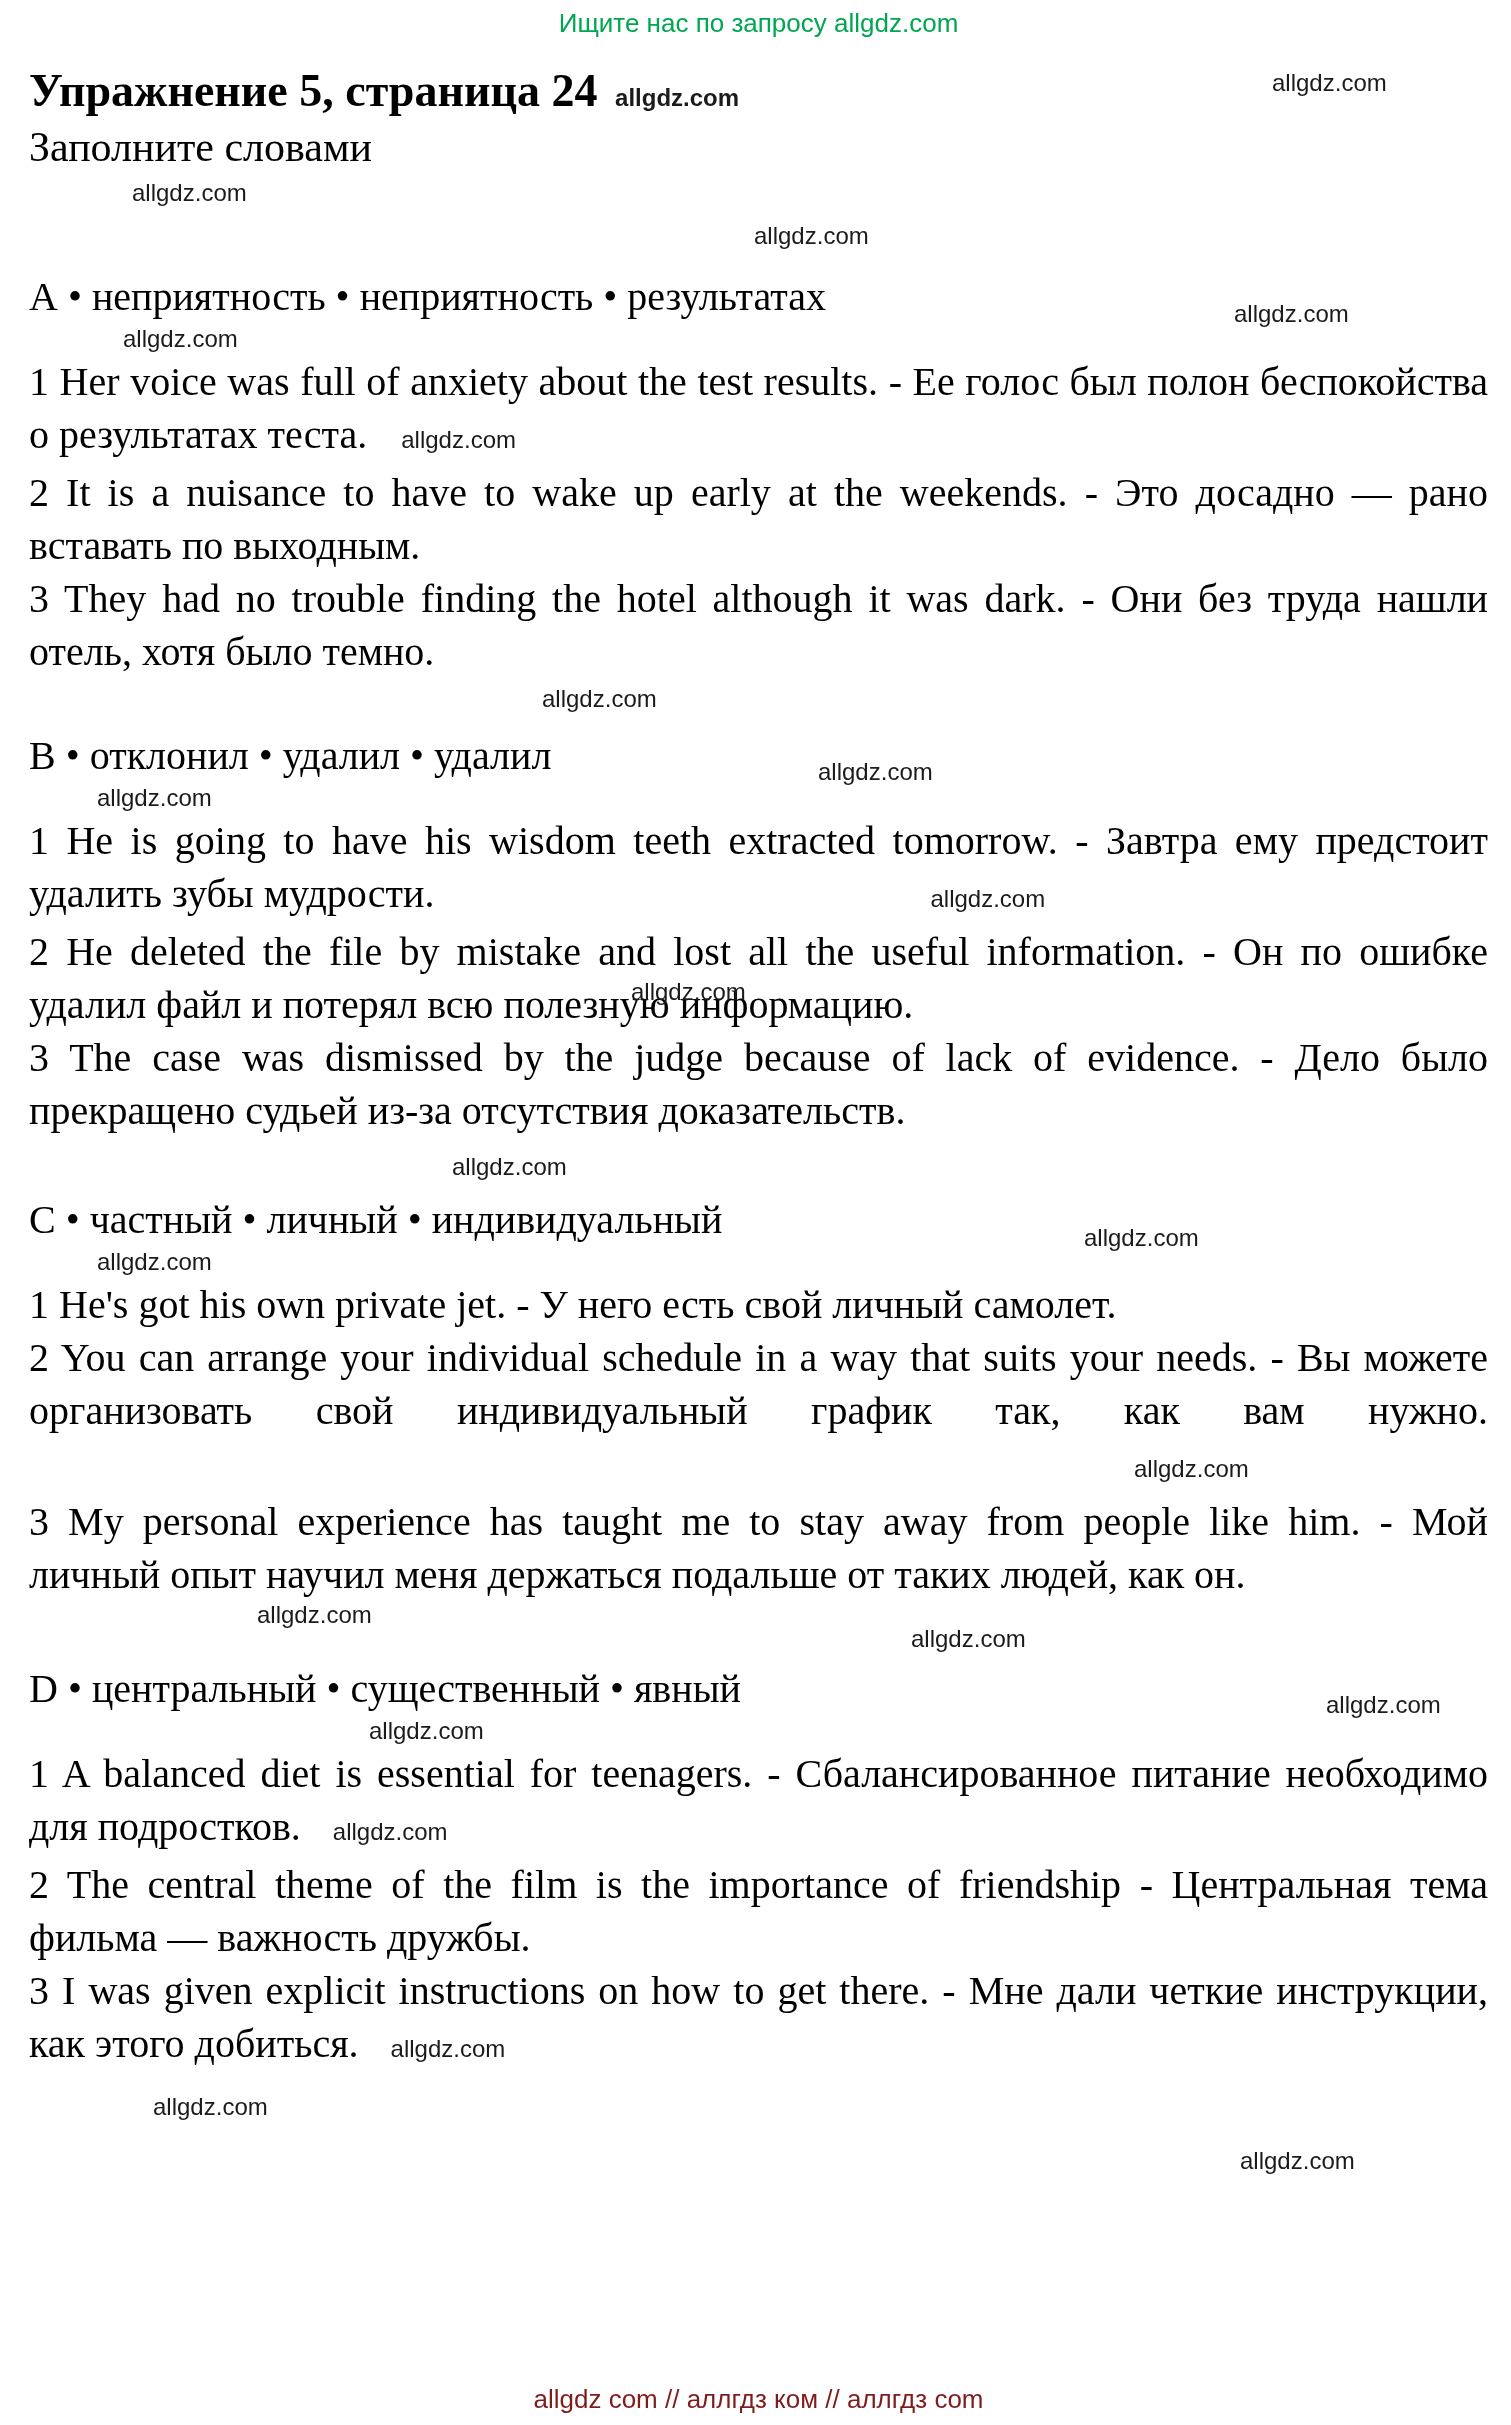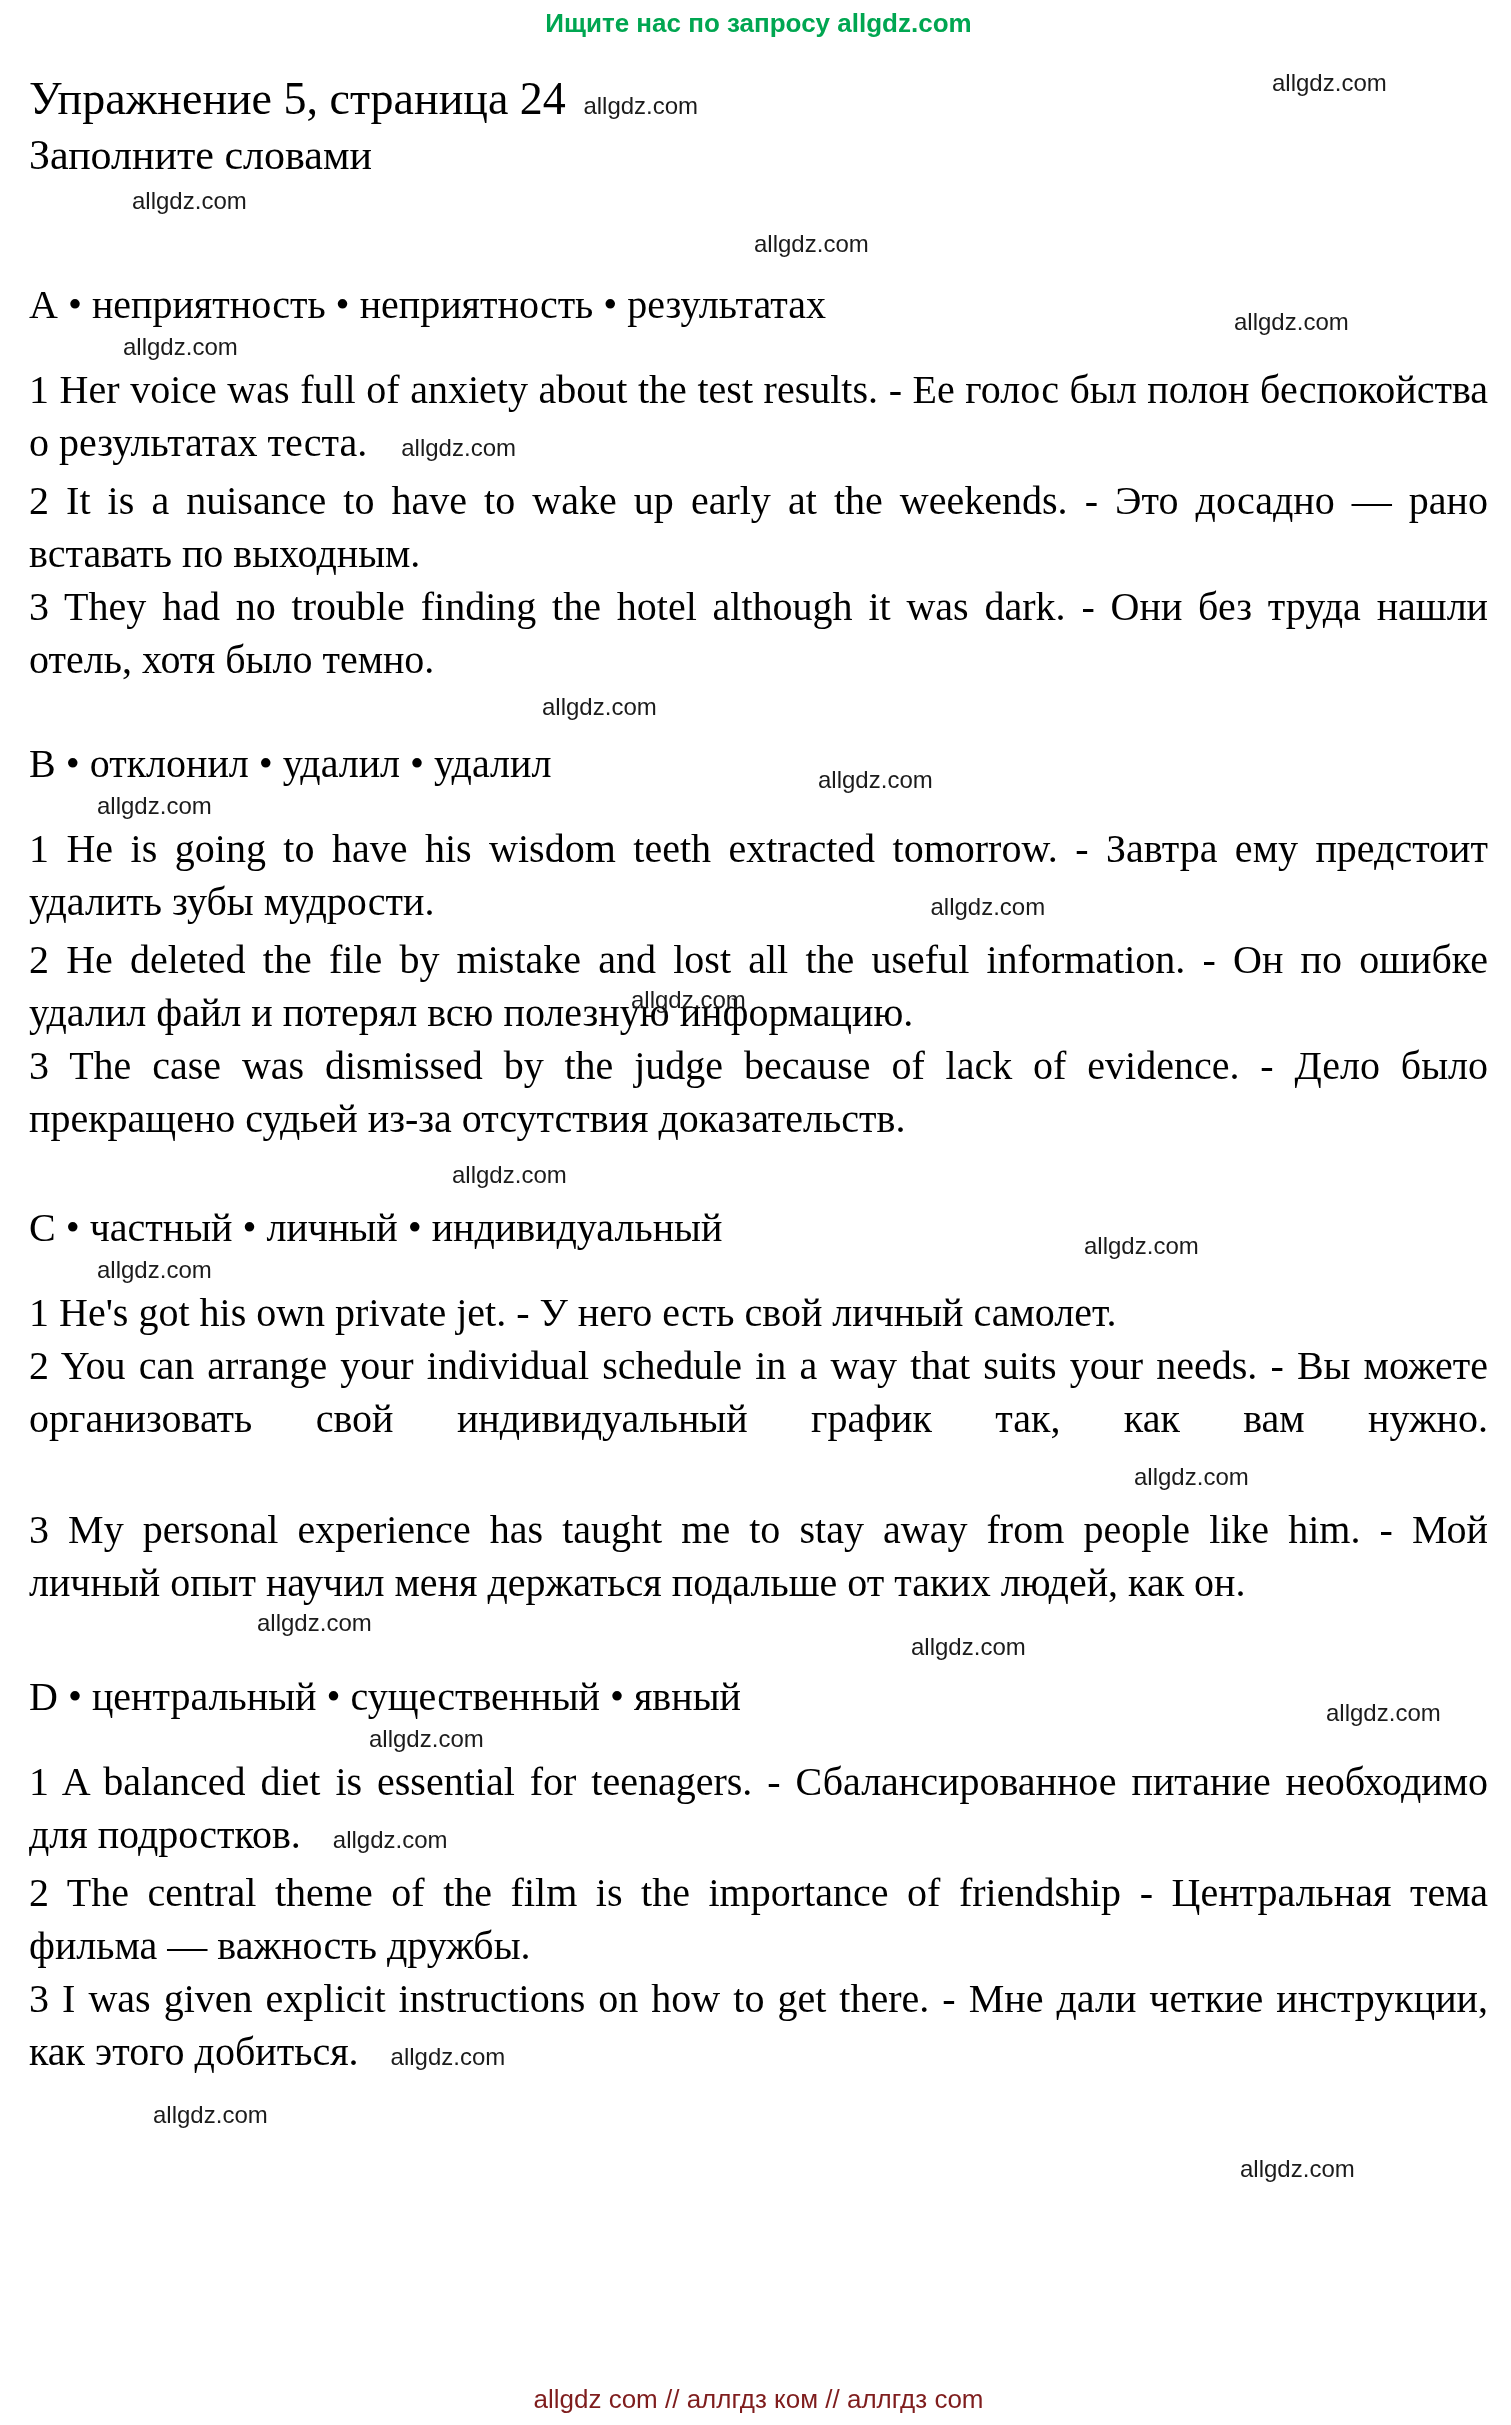--- a/index.html
+++ b/index.html
@@ -14,34 +14,33 @@
     width:1512px; height:2426px;
     padding:8px 24px 0 29px;
     overflow:hidden;
     display:flex; flex-direction:column;
   }
   .banner {
     text-align:center;
     font-family:"Liberation Sans", sans-serif;
     font-size:26px;
     color:#00a651;
-    font-weight:bold;
   }
   .wm {
     font-family:"Liberation Sans", sans-serif;
     font-size:24px;
     color:#1b1b1b;
     white-space:nowrap;
     display:inline-block;
   }
   .wm-line { display:block; height:32px; line-height:32px; }
   .abs { position:absolute; }
   .title {
-    margin-top:32px;
-    font-size:46px; font-weight:normal;
+    margin-top:24px;
+    font-size:46px; font-weight:bold;
     line-height:1.2;
   }
   .title .wm { vertical-align:baseline; margin-left:17.6px; }
   .subtitle { margin-top:3.2px; font-size:42px; line-height:1.25; }
   .otvet { margin-top:26px; font-size:44px; line-height:1.25; }
   .sec-head {
     position:relative;
     font-size:40px; line-height:53px;
   }
   .item {

